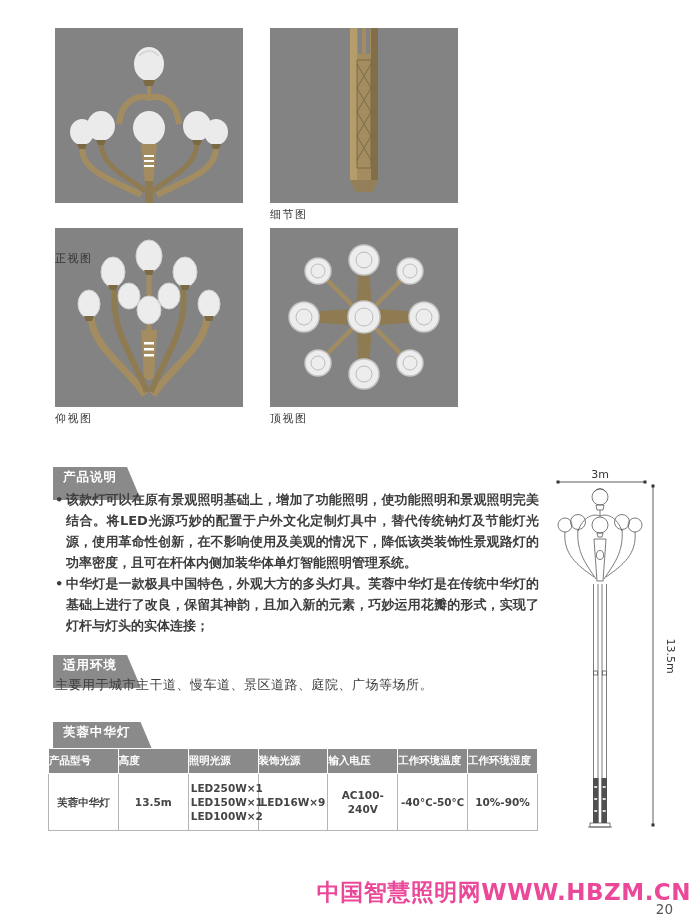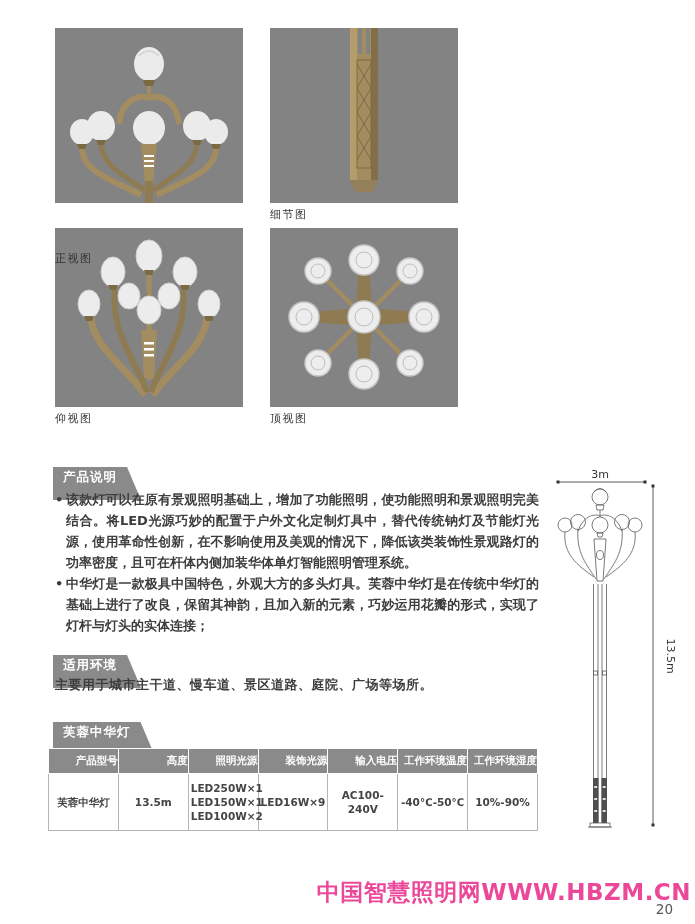--- a/index.html
+++ b/index.html
@@ -33,30 +33,30 @@
   
   .bullets{
     position:absolute;left:55px;top:489px;width:484px;margin:0;padding:0;
     list-style:none;font-size:13px;line-height:21px;color:#3d3d3d;
     font-weight:600;text-align:justify;
   }
   .bullets li{position:relative;padding-left:11px;}
   .bullets li::before{content:"\2022";position:absolute;left:0;top:0;}
   .env-text{
     position:absolute;left:55px;top:676px;font-size:13px;color:#3d3d3d;
-    font-weight:700;letter-spacing:0.5px;
+    font-weight:400;letter-spacing:0.5px;
   }
   
   .param-table{
     position:absolute;left:48px;top:748px;width:490px;
     border-collapse:collapse;table-layout:fixed;font-size:10.5px;
   }
   .param-table th{
     background:#8a8a8a;color:#ffffff;font-weight:bold;height:24px;
-    border:1px solid #ffffff;padding:0;text-align:right;
+    border:1px solid #ffffff;padding:0;text-align:left;
   }
   .param-table td{
     height:56px;border:1px solid #b5b5b5;color:#444;text-align:center;
     vertical-align:middle;padding:0 2px;font-weight:600;
     white-space:pre-line;line-height:14px;
   }
   
   #drawing{position:absolute;left:545px;top:459px;width:150px;height:420px;}
   #drawing svg{display:block;width:100%;height:100%;}
   .dim-text{font-size:11px;fill:#333;font-family:"DejaVu Sans","Liberation Sans",sans-serif;}

